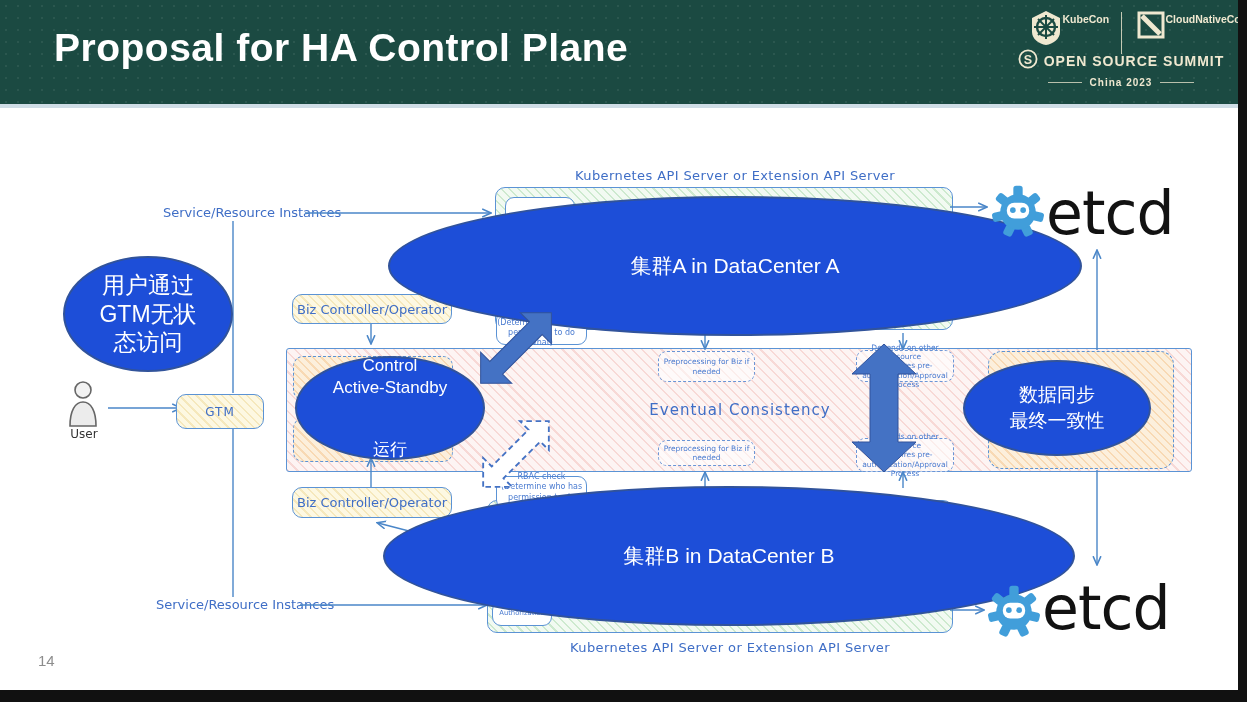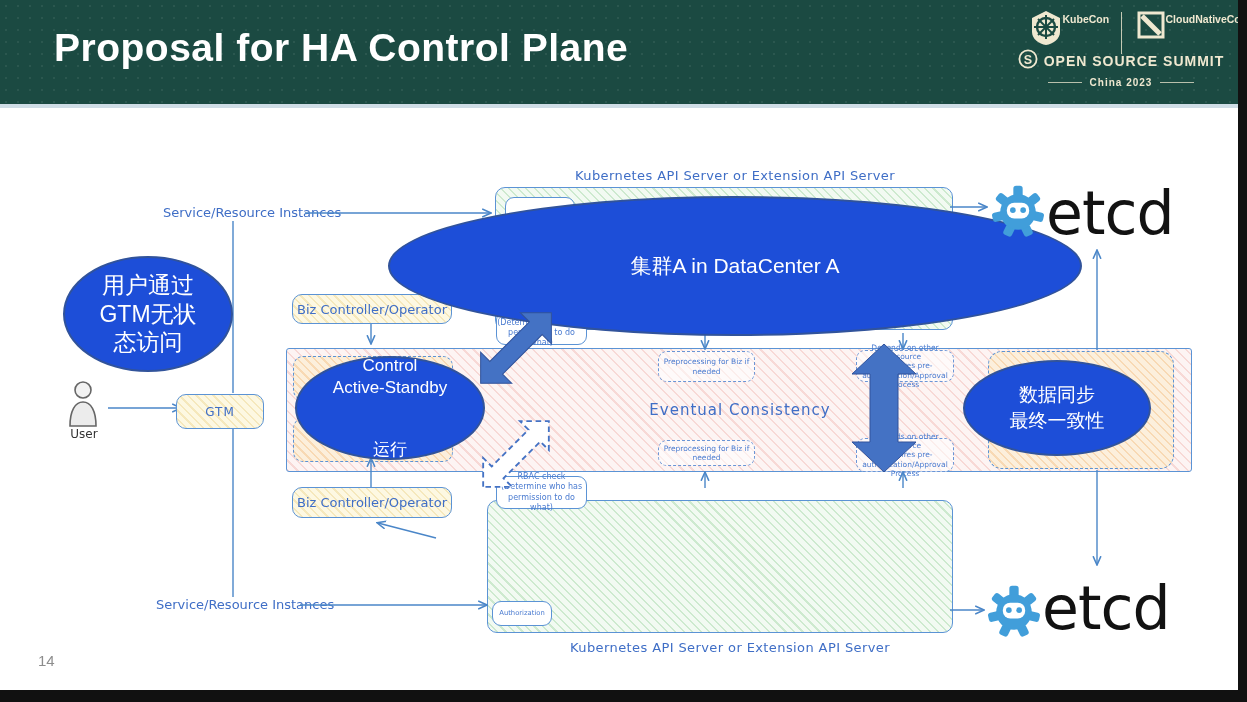--- a/index.html
+++ b/index.html
@@ -200,20 +200,23 @@
     <svg width="44" height="48" viewBox="0 0 44 48">
       <circle cx="21" cy="10" r="8" fill="#f2f2f2" stroke="#666" stroke-width="1.6"></circle>
       <path d="M8,46 C8,31 13,22 21,22 C29,22 34,31 34,46 Z" fill="#ececec" stroke="#666" stroke-width="1.6"></path>
     </svg>
   </div>
   <div class="abs z3" style="left:62px;top:427px;width:44px;text-align:center;font-size:12px;color:#333;font-family:'DejaVu Sans',sans-serif;">User</div>
 
   <div class="ellipse z4" style="left:388px;top:196px;width:694px;height:140px;font-size:21px;">
     <span style="display: block;">集群A in DataCenter A</span>
   </div>
+  <div class="ellipse z4" style="left:383px;top:486px;width:692px;height:140px;font-size:21px;">
+    <span style="display: block;">集群B in DataCenter B</span>
+  </div>
   <div class="ellipse z4" style="left:63px;top:256px;width:170px;height:116px;font-size:23px;line-height:1.25;">
     <span style="display: block;">用户通过</span>
     <span style="display: block;">GTM无状</span>
     <span style="display: block;">态访问</span>
   </div>
   <div class="ellipse z4" style="left:295px;top:356px;width:190px;height:104px;font-size:17px;line-height:1.3;">
     <span style="display: block;">Control</span>
     <span style="display: block;">Active-Standby</span>
     <span style="display: block; margin-top: 40px;">运行</span>
   </div>

